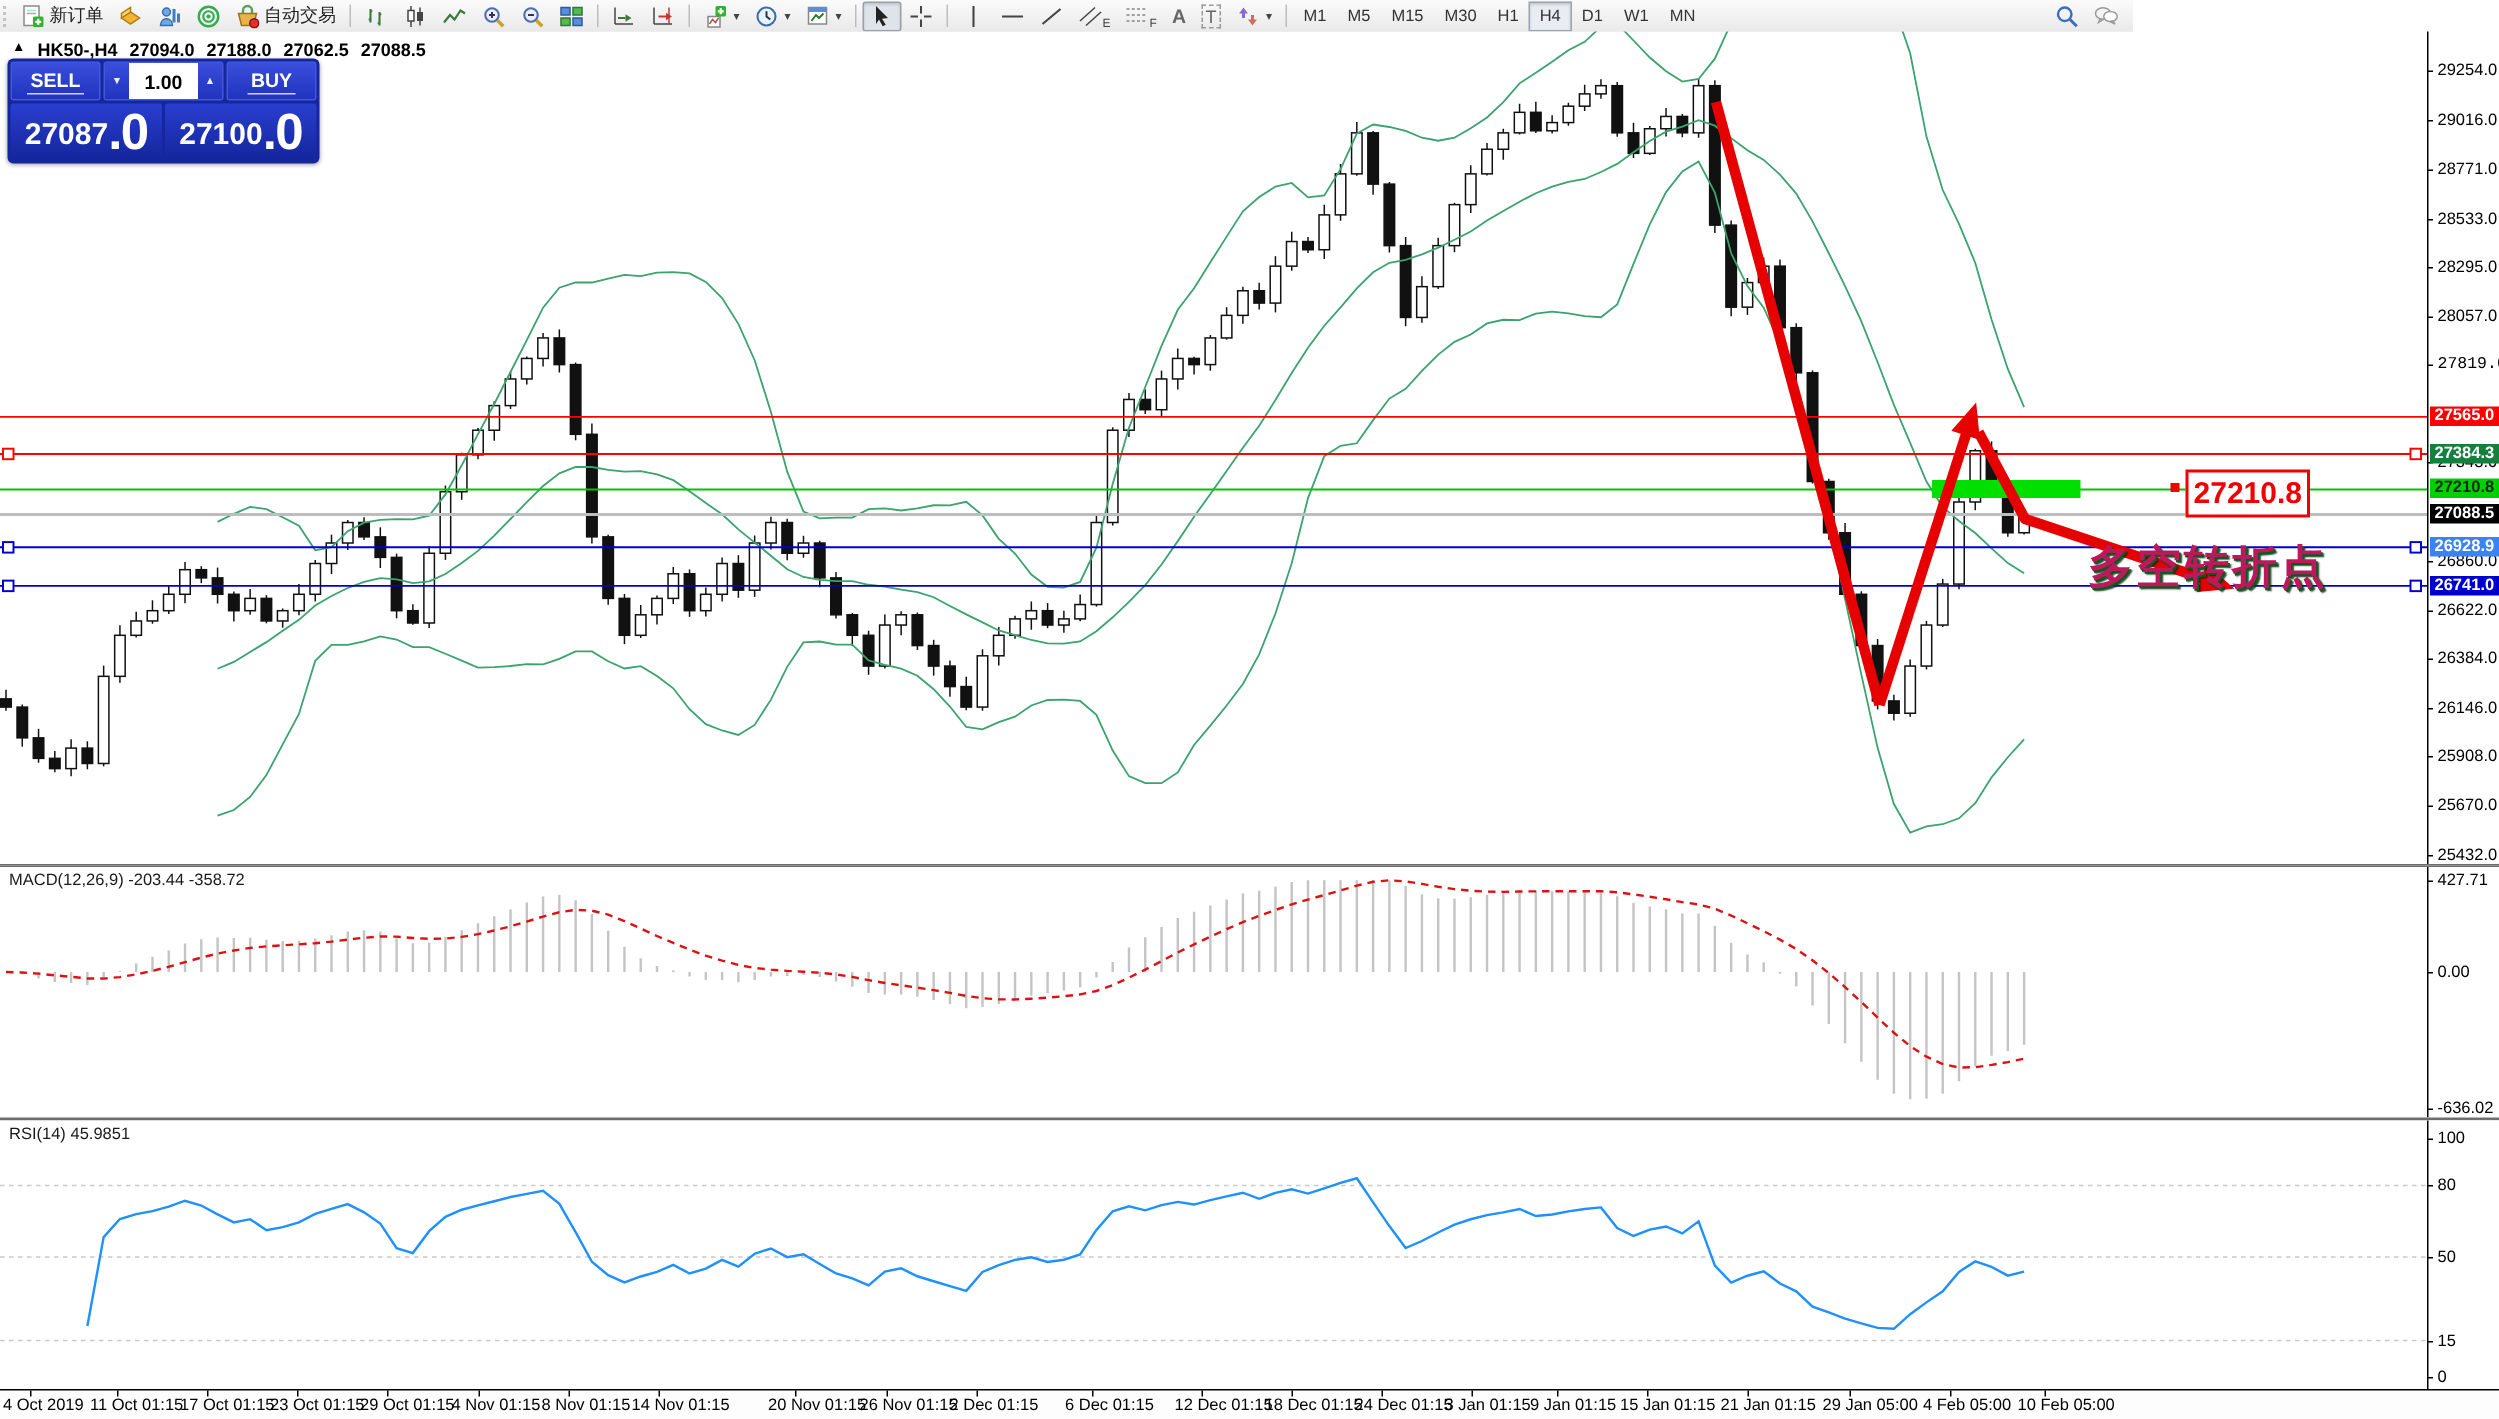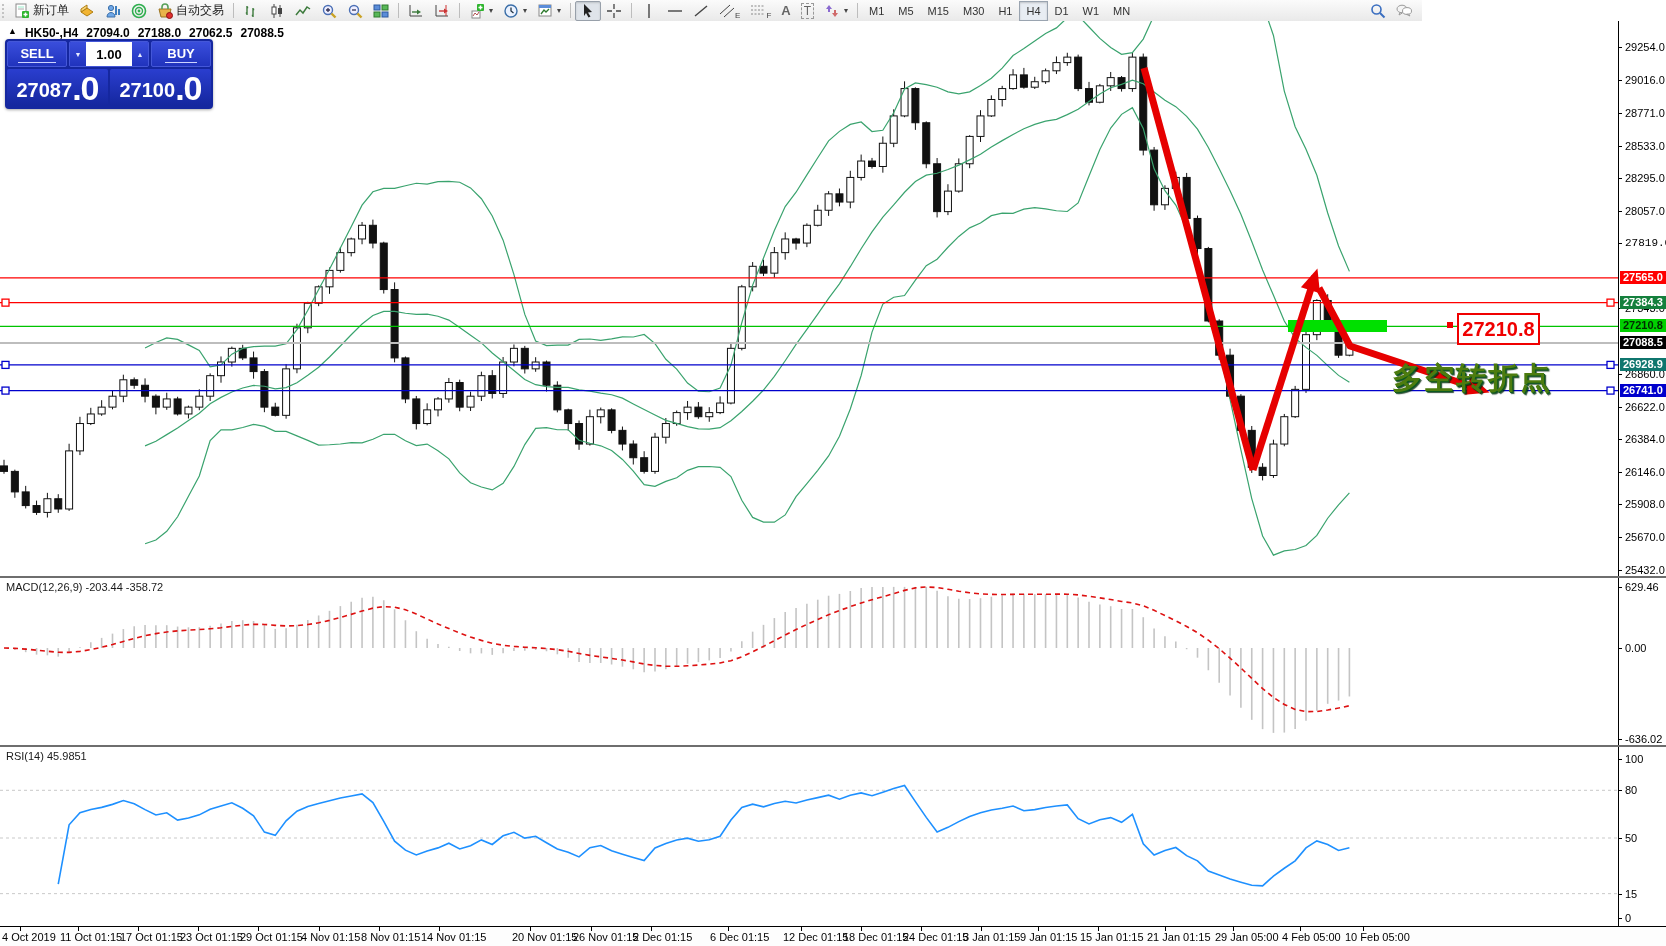--- a/index.html
+++ b/index.html
@@ -43,21 +43,21 @@
   .stepbtn{width:16px;background:linear-gradient(#3a4edc,#2033bd);color:#e8ecff;font-size:7px;display:flex;align-items:center;justify-content:center;}
   .vol{flex:1;background:#fff;color:#000;font-size:13px;font-weight:bold;display:flex;align-items:center;justify-content:center;}
   #trade .row2{display:flex;height:36px;gap:2px;margin-top:2px;}
   .qprice{flex:1;background:linear-gradient(#2a3ecf,#15279f);color:#fff;display:flex;align-items:flex-end;justify-content:center;border-radius:2px;padding-bottom:2px;}
   .qprice .big5{font-size:20px;font-weight:bold;line-height:26px;}
   .qprice .huge{font-size:34px;font-weight:bold;line-height:30px;letter-spacing:-1px;}
   
   #callout{position:absolute;border:2px solid #f00000;color:#f00000;background:#fff;font-size:20px;font-weight:bold;
            display:flex;align-items:center;justify-content:center;z-index:6;}
   #callout-handle{position:absolute;width:6px;height:6px;background:#f00000;z-index:6;}
-  #turntext{position:absolute;font-size:30px;font-weight:900;color:#4d7c0f;letter-spacing:2px;z-index:6;
+  #turntext{position:absolute;font-size:30px;font-weight:900;color:#be185d;letter-spacing:2px;z-index:6;
             text-shadow:1px 1px 0 #0a5a20,2px 2px 1px rgba(0,40,10,.8);white-space:nowrap;}
   
   #time-axis{position:absolute;left:0;top:926px;width:1666px;height:20px;background:#fdfdfd;border-top:1px solid #000;}
   .tlab{position:absolute;top:4px;font-size:11px;color:#000;white-space:nowrap;}
   .ttick{position:absolute;top:0;width:1px;height:4px;background:#000;}
 </style>
 </head>
 <body>
 
 <div id="app">
@@ -632,21 +632,21 @@
         <div class="axlab" style="top: 477.479px;">25908.0</div>
         <div class="axtick" style="top: 483.479px;"></div>
         <div class="axlab" style="top: 510.019px;">25670.0</div>
         <div class="axtick" style="top: 516.019px;"></div>
         <div class="axlab" style="top: 542.559px;">25432.0</div>
         <div class="axtick" style="top: 548.559px;"></div>
         <div class="badge" style="top: 249.927px; background: rgb(255, 0, 0); color: rgb(255, 255, 255);">27565.0</div>
         <div class="badge" style="top: 274.633px; background: #15803d; color: rgb(255, 255, 255);">27384.3</div>
         <div class="badge" style="top: 298.355px; background: rgb(0, 208, 0); color: rgb(0, 44, 0);">27210.8</div>
         <div class="badge" style="top: 315.076px; background: rgb(0, 0, 0); color: rgb(255, 255, 255);">27088.5</div>
-        <div class="badge" style="top: 336.897px; background: #0f766e; color: rgb(255, 255, 255);">26928.9</div>
+        <div class="badge" style="top: 336.897px; background: #3b82f6; color: rgb(255, 255, 255);">26928.9</div>
         <div class="badge" style="top: 362.588px; background: rgb(0, 0, 204); color: rgb(255, 255, 255);">26741.0</div>
       </div>
   </div>
 
   <div class="pane-sep" style="top:576px"></div>
 
   <div id="macd-pane" class="pane">
     <div class="ind-head">
       <span>MACD(12,26,9)</span>&nbsp;<b>-203.44</b>&nbsp;<b>-358.72</b>
     </div>
@@ -772,21 +772,21 @@
         <line x1="1284.3" y1="70" x2="1284.3" y2="154.58121850602765" stroke="#c4c4c4" stroke-width="1.6"></line>
         <line x1="1295.1499999999999" y1="70" x2="1295.1499999999999" y2="151.09045921698245" stroke="#c4c4c4" stroke-width="1.6"></line>
         <line x1="1306" y1="70" x2="1306" y2="142.8716539709551" stroke="#c4c4c4" stroke-width="1.6"></line>
         <line x1="1316.85" y1="70" x2="1316.85" y2="132.75211534263275" stroke="#c4c4c4" stroke-width="1.6"></line>
         <line x1="1327.7" y1="70" x2="1327.7" y2="125.8184925957404" stroke="#c4c4c4" stroke-width="1.6"></line>
         <line x1="1338.55" y1="70" x2="1338.55" y2="122.59991645392117" stroke="#c4c4c4" stroke-width="1.6"></line>
         <line x1="1349.3999999999999" y1="70" x2="1349.3999999999999" y2="118.46996116954547" stroke="#c4c4c4" stroke-width="1.6"></line>
         <path d="M4,70 L14.85,70.34198290598292 L25.7,71.10759591886435 L36.55,72.21006724327144 L47.4,73.23285566845338 L58.25,74.31570725777321 L69.1,74.40065246834833 L79.95,73.38966913996867 L90.8,71.5774586872591 L101.64999999999999,69.24046401240544 L112.5,66.51639412939133 L123.35,63.42686676702874 L134.2,60.37641280807701 L145.04999999999998,57.71468412362266 L155.9,55.646524729437495 L166.75,53.954740711117566 L177.6,52.87490545649722 L188.45,52.160271832457184 L199.29999999999998,51.57027125669078 L210.15,50.78933923992433 L221,49.74546921944419 L231.85,48.40969171230968 L242.7,47.169776614569656 L253.54999999999998,46.33496791732406 L264.4,46.44454188048922 L275.25,47.330773367482855 L286.09999999999997,47.93384752452651 L296.95,47.69415742203127 L307.8,46.57926400001958 L318.65,44.754048918382125 L329.5,42.36325307677245 L340.34999999999997,39.50989619194429 L351.2,36.35769719947849 L362.05,33.03212225265806 L372.9,30.15285320686712 L383.75,28.570237055958124 L394.59999999999997,29.117671003071962 L405.45,31.748626602993852 L416.3,36.04513627498657 L427.15,41.00975423436074 L438,46.01655979881747 L448.84999999999997,50.56841950257082 L459.7,55.05117993707657 L470.55,59.107317080473905 L481.4,62.366269320319375 L492.25,65.26850584662971 L503.09999999999997,67.28143008308483 L513.95,68.40963735718857 L524.8,69.26978635366665 L535.65,69.80450118576927 L546.5,70.49523576139934 L557.35,71.65680178653172 L568.1999999999999,73.27679704983751 L579.05,75.43371847244086 L589.9,77.34574367308294 L600.75,78.87330440802204 L611.6,80.40157185662508 L622.4499999999999,82.05444927236903 L633.3,83.8992973117695 L644.15,85.96406813017289 L655,87.45208673723118 L665.85,88.23283839769243 L676.6999999999999,88.30541333586888 L687.55,87.79739514460421 L698.4,87.07113174002498 L709.25,86.13884324804687 L720.1,84.9299186148329 L730.9499999999999,82.6649949140617 L741.8,78.80210769562763 L752.65,73.77810214322432 L763.5,68.3950800295003 L774.35,62.73089523594265 L785.1999999999999,56.975988204348944 L796.05,51.56398090623069 L806.9,46.39623711502131 L817.75,41.45550491237652 L828.6,36.70753287521039 L839.4499999999999,32.54194914456545 L850.3,28.63475689187755 L861.15,24.9150343174988 L872,21.70176130762877 L882.85,18.696866983022026 L893.6999999999999,15.64105491694582 L904.55,12.381437138502122 L915.4,9.866248307898083 L926.25,8.880241000000005 L937.1,9.559452548881701 L947.9499999999999,11.284056388598529 L958.8,13.182566518054202 L969.65,14.764075918581483 L980.5,15.84790100552236 L991.35,16.412808567126717 L1002.1999999999999,16.56260045476722 L1013.05,16.338159580674308 L1023.9,16.218418355690865 L1034.75,16.201961537144022 L1045.6,16.191329805912225 L1056.45,16.170754140832116 L1067.3,16.17651671927964 L1078.1499999999999,16.845533909571095 L1089,18.24433363882725 L1099.85,19.871594840000462 L1110.7,21.53420715755015 L1121.55,23.424674213658 L1132.3999999999999,24.940635598197346 L1143.25,27.795416795559625 L1154.1,32.34783916486831 L1164.95,37.53789519486351 L1175.8,42.74713315717567 L1186.6499999999999,48.441397729394936 L1197.5,54.69187617018196 L1208.35,62.20654819170481 L1219.2,70.70739509645406 L1230.05,80.06308238634648 L1240.8999999999999,90.01116219102073 L1251.75,100.37900710992054 L1262.6,110.53400636766341 L1273.45,119.406497258195 L1284.3,126.44144150776154 L1295.1499999999999,131.37124504960573 L1306,133.67132683387558 L1316.85,133.48748453562703 L1327.7,131.9536861476497 L1338.55,130.08293220890403 L1349.3999999999999,127.76033800103232 " fill="none" stroke="#dd1111" stroke-width="1.6" stroke-dasharray="5,4"></path>
       </svg>
     <div class="axis-strip" id="macd-axis">
-        <div class="axlab" style="top: 2.88024px;">629.46</div>
+        <div class="axlab" style="top: 2.88024px;">427.71</div>
         <div class="axtick" style="top: 8.88024px;"></div>
         <div class="axlab" style="top: 64px;">0.00</div>
         <div class="axtick" style="top: 70px;"></div>
         <div class="axlab" style="top: 154.887px;">-636.02</div>
         <div class="axtick" style="top: 160.887px;"></div>
       </div>
   </div>
 
   <div class="pane-sep" style="top:745px"></div>
 

